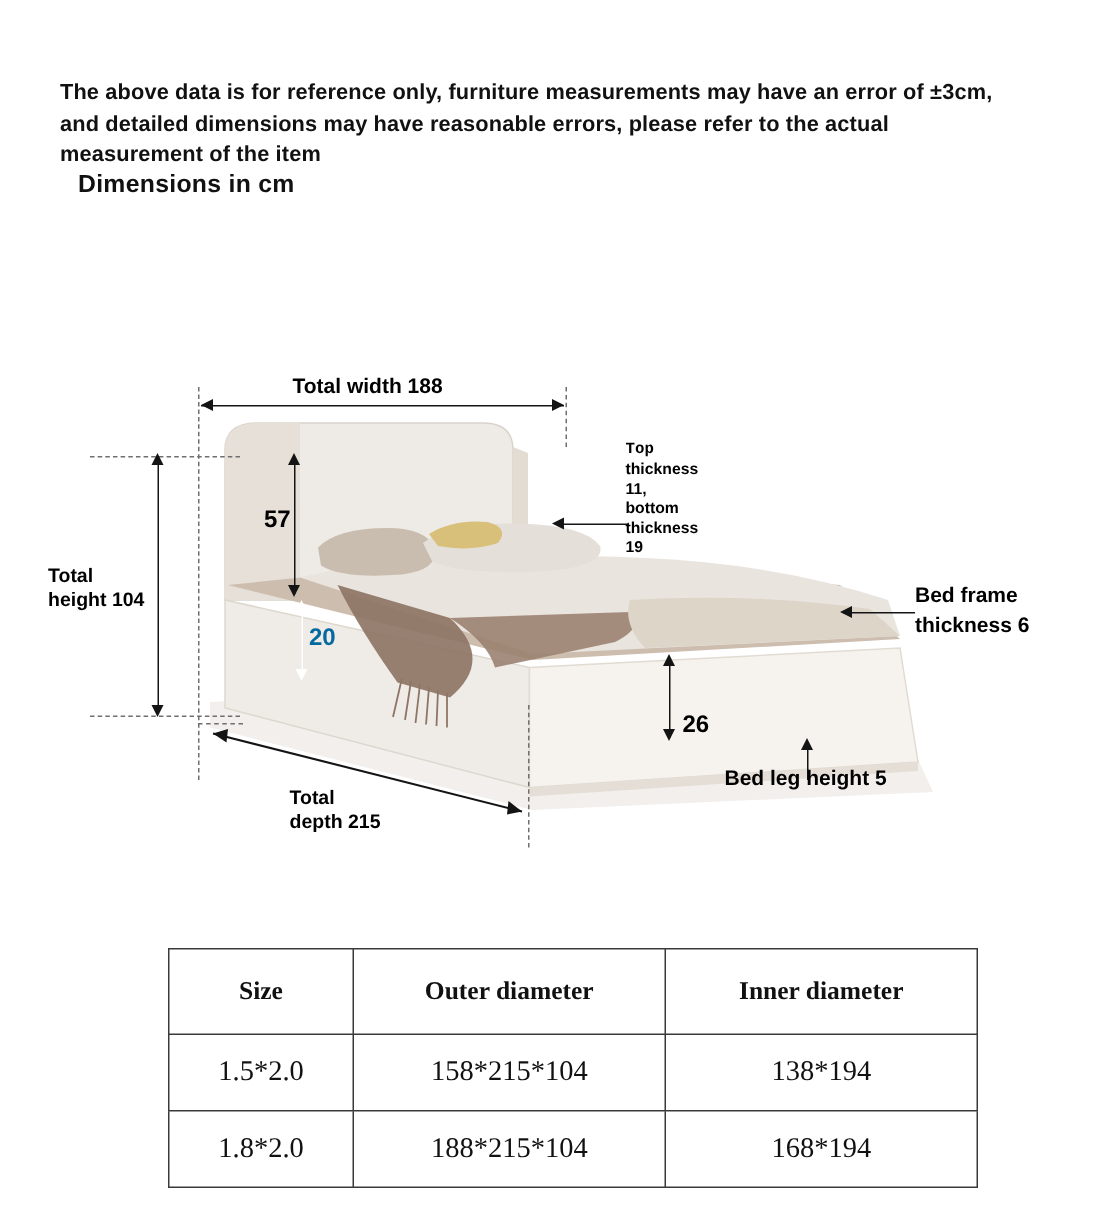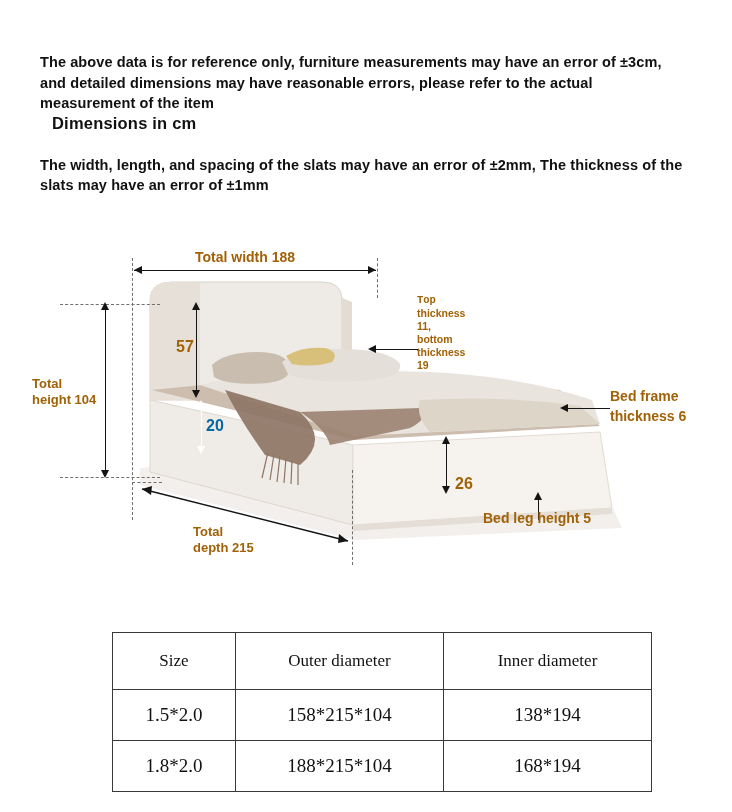--- a/index.html
+++ b/index.html
@@ -81,21 +81,21 @@
   .arr-down  { border-left: 4px solid transparent; border-right: 4px solid transparent; border-top: 8px solid #141414; }
   .arr-up-w    { border-left: 4px solid transparent; border-right: 4px solid transparent; border-bottom: 8px solid #ffffff; }
   .arr-down-w  { border-left: 4px solid transparent; border-right: 4px solid transparent; border-top: 8px solid #ffffff; }
 
   .meas-v-white { border-left-color: #ffffff; }
 
   .lbl {
     position: absolute;
     font-size: 13px;
     font-weight: bold;
-    color: #a16207;
+    color: #000000;
     white-space: nowrap;
     line-height: 1.25;
   }
   .lbl-white { color: #0369a1; }
   .lbl-sm { font-size: 10.5px; font-weight: bold; line-height: 1.2; }
   .lbl-big { font-size: 16px; font-weight: bold; }
   .lbl-mid { font-size: 14px; font-weight: bold; }
 
   
   .bed-svg { position: absolute; left: 0; top: 0; }
@@ -110,39 +110,38 @@
     table-layout: fixed;
   }
   .spec-table th, .spec-table td {
     border: 1.5px solid #3a3a3a;
     text-align: center;
     font-family: "Liberation Serif", serif;
     color: #111;
   }
   .spec-table th {
     font-size: 17px;
-    font-weight: normal;
+    font-weight: bold;
     height: 54px;
     margin-left: 40px;
   }
   .spec-table td {
     font-size: 19px;
     height: 48px;
   }
   .col-size { width: 120px; }
   .col-outer { width: 205px; }
   .col-inner { width: 205px; }
 </style>
 </head>
 <body>
 
 <div class="notes">
   <div class="note-line note-block-1">The above data is for reference only, furniture measurements may have an error of ±3cm, and detailed dimensions may have reasonable errors, please refer to the actual measurement of the item</div>
   <div class="note-dim">Dimensions in cm</div>
-  <div class="note-line">The width, length, and spacing of the slats may have an error of ±2mm, The thickness of the slats may have an error of ±1mm</div>
 </div>
 
 <div class="diagram">
 
   <svg class="bed-svg" width="732" height="370" viewBox="0 0 732 370">
 
     <polygon points="140,245 355,300 622,288 610,262 350,215 140,228" fill="#f2efec"></polygon>
 
     <path d="M150,60 Q150,42 172,42 L322,42 Q342,42 342,60 L342,160 L150,160 Z" fill="#eeeae5" stroke="#d9d3cb" stroke-width="1"></path>
     <path d="M150,60 Q150,42 172,42 L200,42 L200,160 L150,160 Z" fill="#e6e0d8"></path>

